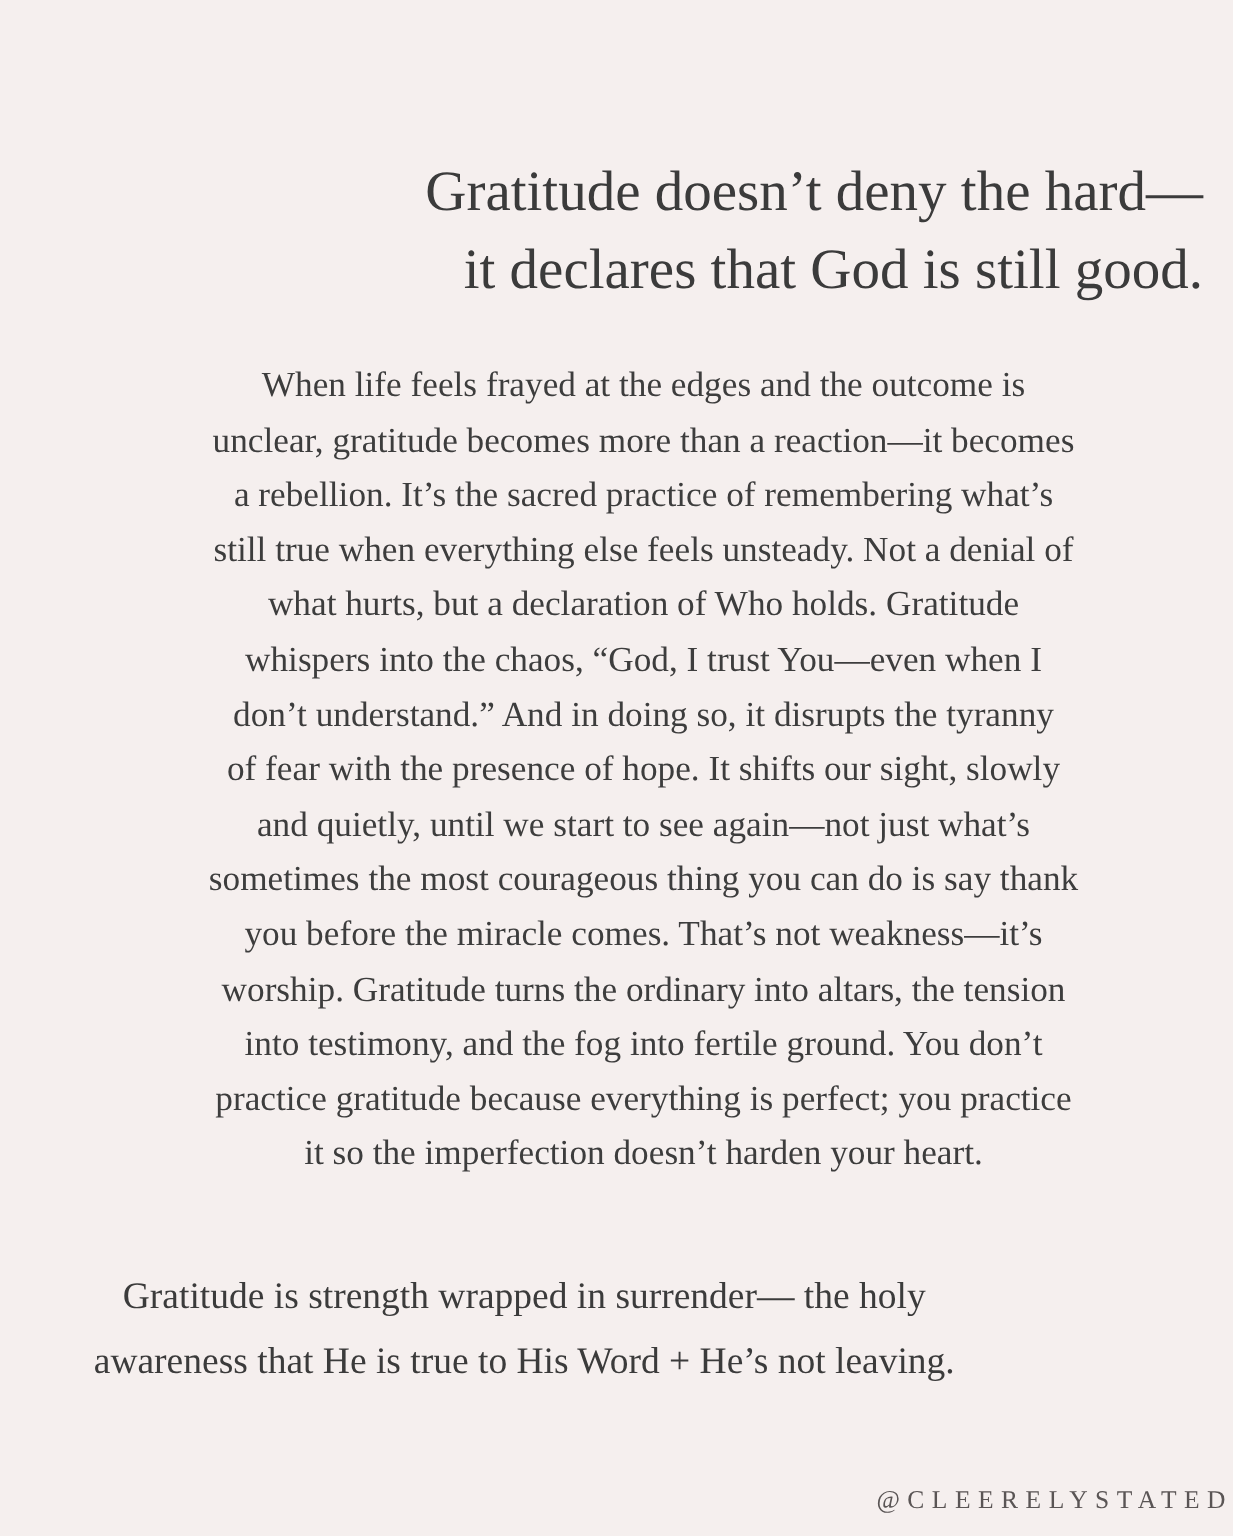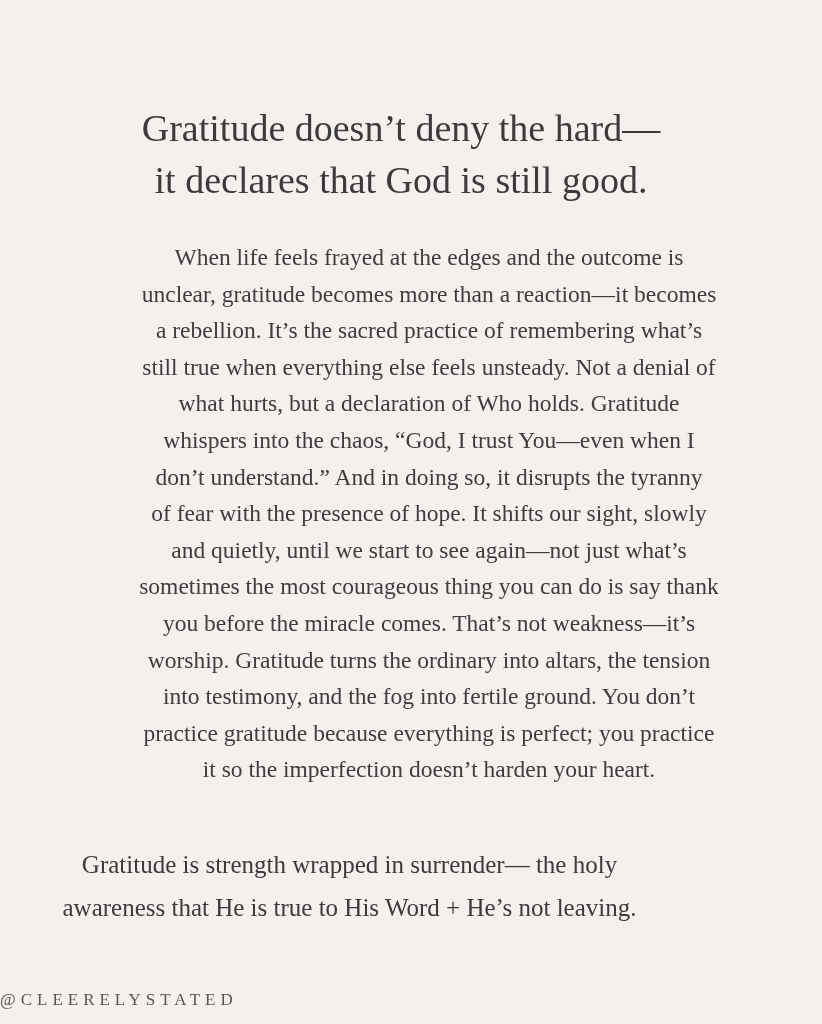--- a/index.html
+++ b/index.html
@@ -13,21 +13,21 @@
       overflow: hidden;
       position: relative;
       color: #3d3d3d;
       font-family: "Liberation Serif", "DejaVu Serif", serif;
     }
     .headline {
       position: absolute;
       top: 102px;
       left: 0;
       width: 802px;
-      text-align: center;
+      text-align: right;
       font-size: 38px;
       line-height: 52px;
       font-weight: normal;
       margin: 0;
       color: #3b3b3b;
     }
     .headline span {
       display: block;
     }
     .body-text {
@@ -58,21 +58,21 @@
     }
     .closing span {
       display: block;
       white-space: nowrap;
     }
     .handle {
       position: absolute;
       top: 990px;
       left: 0;
       width: 822px;
-      text-align: left;
+      text-align: right;
       font-size: 17px;
       letter-spacing: 5px;
       color: #5a5555;
       margin: 0;
     }
   </style>
 </head>
 <body>
 
 <h1 class="headline">

